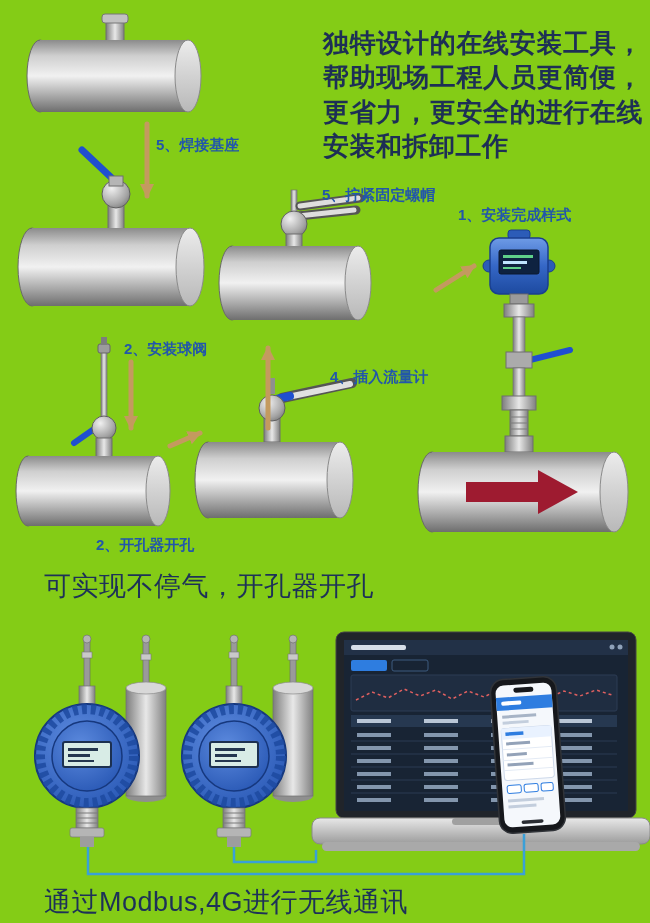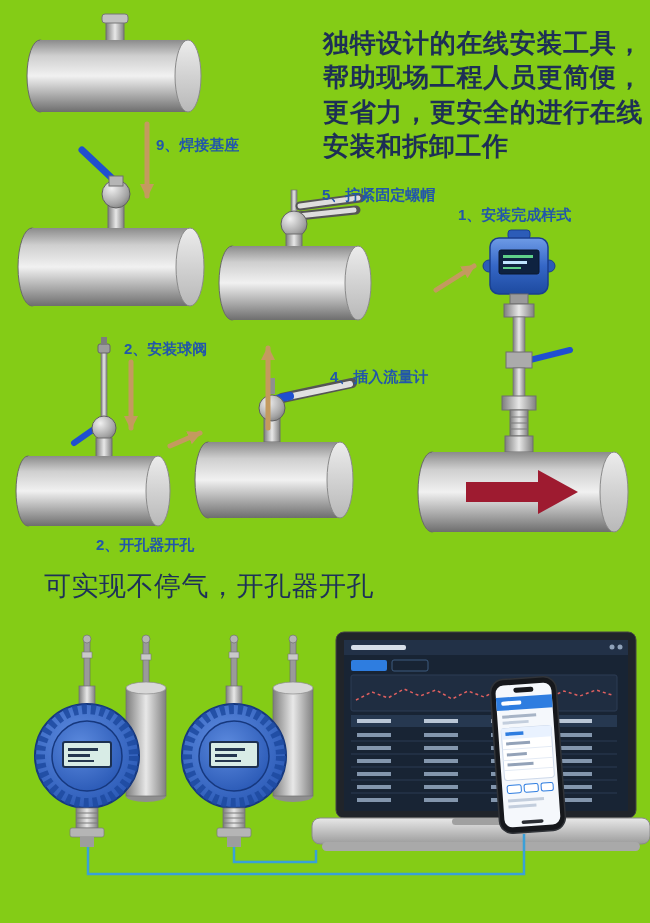--- a/index.html
+++ b/index.html
@@ -296,22 +296,23 @@
         <rect x="539" y="784" width="12" height="8" rx="2" fill="#ffffff" stroke="#2e7de0"></rect>
         <rect x="505" y="798" width="36" height="3" fill="#c3cedd"></rect>
         <rect x="505" y="804" width="28" height="3" fill="#c3cedd"></rect>
         <rect x="517" y="820" width="22" height="3.5" rx="1.75" fill="#2a2d33"></rect>
       </g>
     </g>
   </svg>
 
   <div class="intro">独特设计的在线安装工具， 帮助现场工程人员更简便， 更省力，更安全的进行在线安装和拆卸工作</div>
 
-  <div class="step-label lbl1">9、焊接基座</div>
+  <div class="step-label lbl1">5、焊接基座</div>
   <div class="step-label lbl2">2、安装球阀</div>
   <div class="step-label lbl3">2、开孔器开孔</div>
   <div class="step-label lbl4">4、插入流量计</div>
   <div class="step-label lbl5">5、拧紧固定螺帽</div>
   <div class="step-label lbl6">1、安装完成样式</div>
 
   <div class="caption cap-online">可实现不停气，开孔器开孔</div>
+  <div class="caption cap-comm">通过Modbus,4G进行无线通讯</div>
 
 </div>
 
 </body></html>

